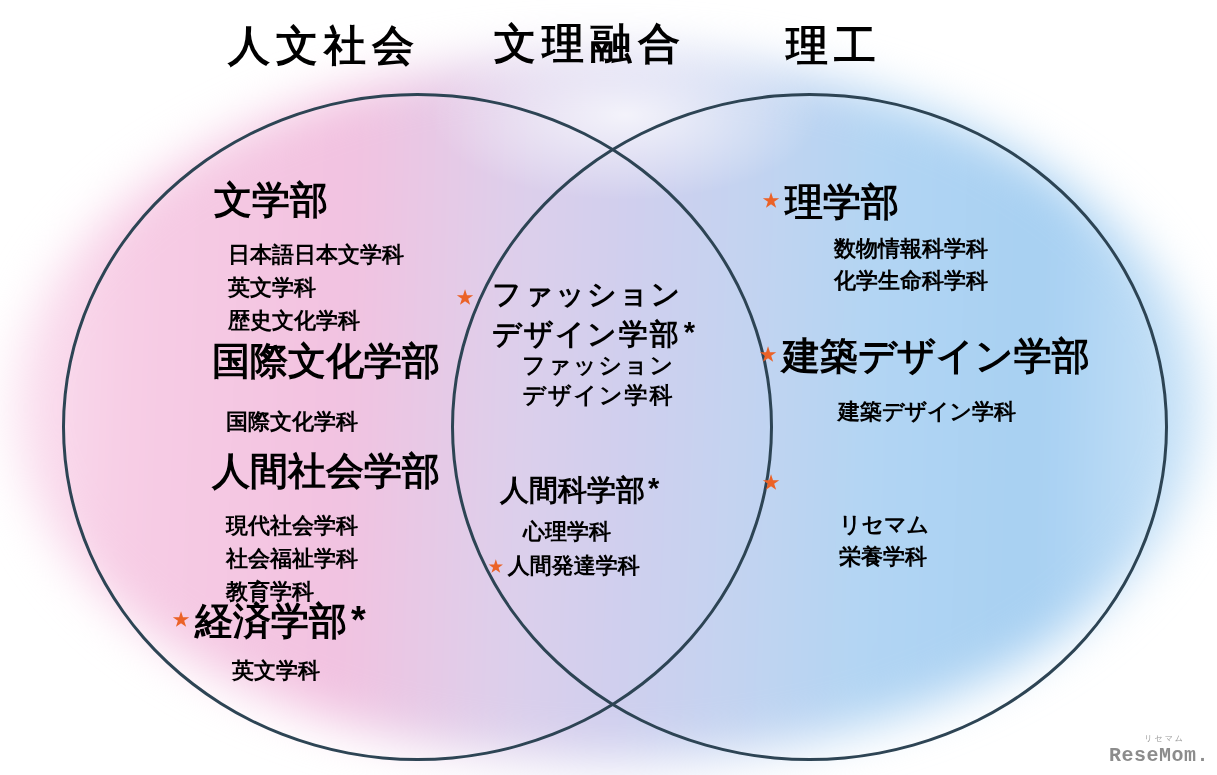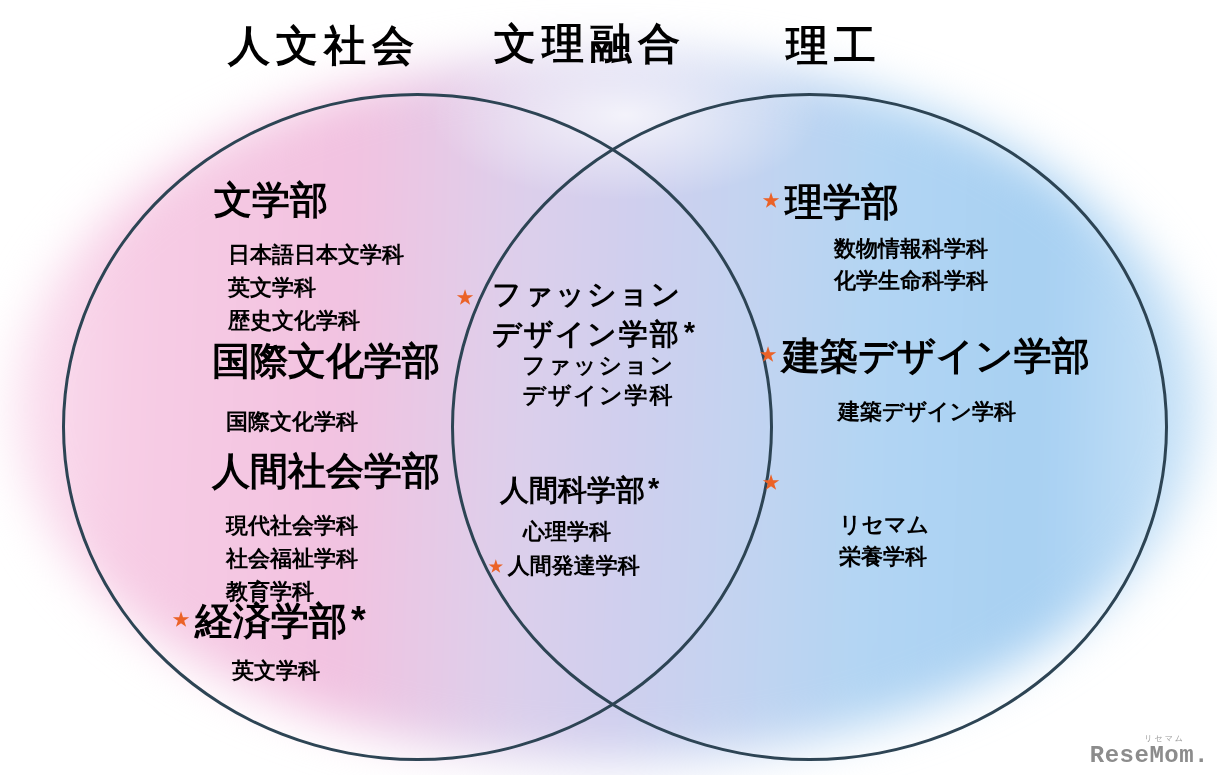--- a/index.html
+++ b/index.html
@@ -49,21 +49,21 @@
   .mid-star { position:absolute; left:456px; top:280px; }
   .mid-subs { position:absolute; left:496px; top:352px; width:205px;
               text-align:center; font-size:23px; font-weight:700;
               line-height:30px; letter-spacing:2px; }
   .indent1 { margin-left:14px; margin-top:15px; }
   .indent1.gap { margin-top:21px; }
 
   .watermark { position:absolute; right:8px; bottom:6px; text-align:right; }
   .wm-ruby { font-size:8px; color:#9a9a9a; letter-spacing:2px;
              margin-right:24px; line-height:8px; }
-  .wm-text { font-size:24px; font-weight:800; color:#8c8c8c;
+  .wm-text { font-size:20px; font-weight:800; color:#8c8c8c;
              line-height:26px; letter-spacing:0.5px; }
 </style>
 </head>
 <body>
 
 <div class="canvas">
 
   <div class="blob"></div>
   <div class="top-fade"></div>
 

